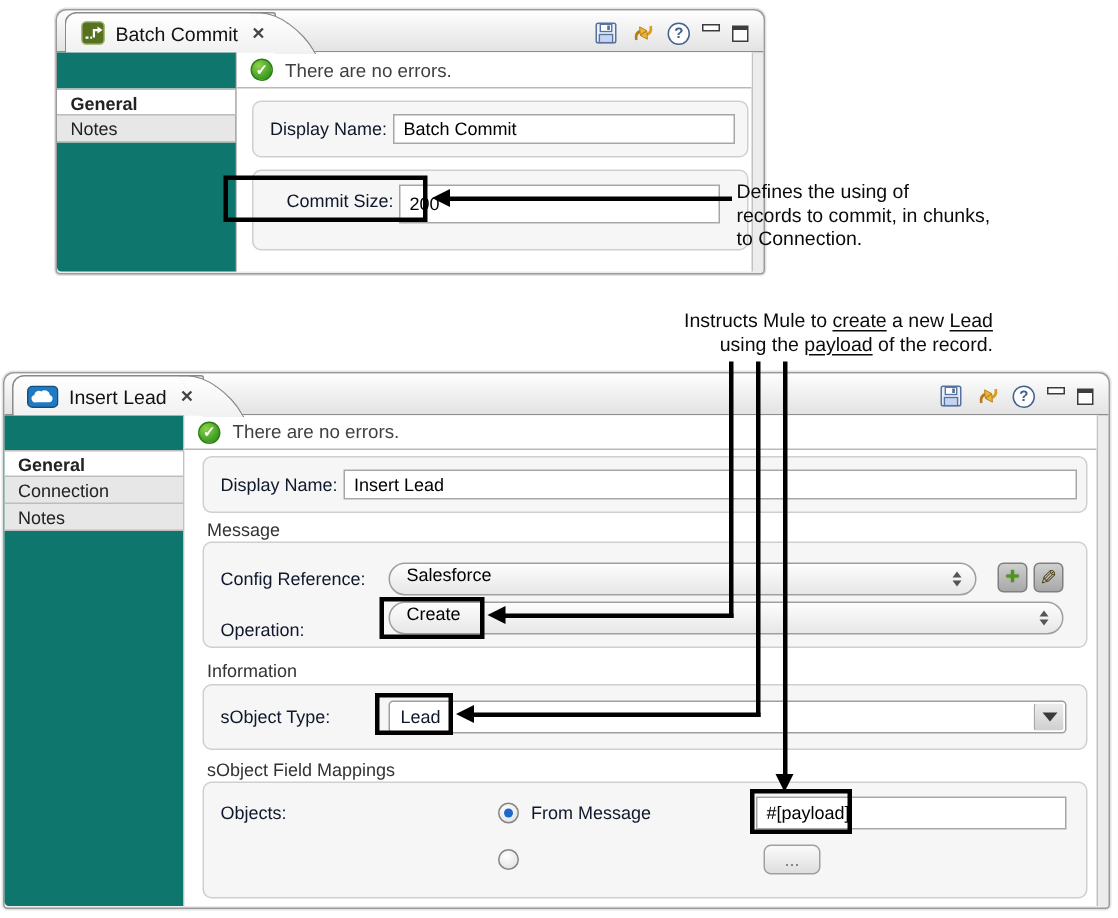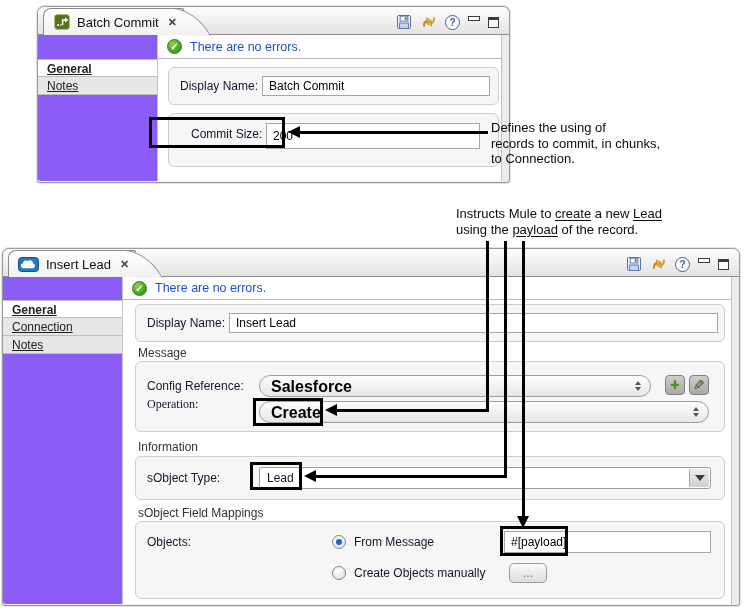--- a/index.html
+++ b/index.html
@@ -25,43 +25,43 @@
          transform-origin:left bottom; }
   .tab-label { font-size:13px; color:#111; white-space:nowrap; position:relative; z-index:3; }
   .tab-close { font-size:11px; font-weight:bold; color:#444; position:relative; z-index:3;
                padding:0 2px; cursor:default; }
   .toolbar { position:absolute; right:10px; top:5px; height:20px; display:flex;
              align-items:center; gap:8px; z-index:3; }
   .contentbg { position:absolute; left:120px; top:28px; right:7px; bottom:1px;
                background:#ffffff; border-right:1px solid #c2c2c2; }
   .errorrow { height:24px; border-bottom:1px solid #b9b9b9; display:flex; align-items:center;
               gap:8px; padding-left:9px; background:#fff; }
-  .status-text { font-size:12.5px; color:#1d4ed8; }
+  .status-text { font-size:12.5px; color:#404040; }
   .check-icon { width:15px; height:15px; border-radius:50%;
                 background:radial-gradient(circle at 35% 30%, #8fd24a, #3d9c22 70%);
                 border:1px solid #2f7d18; color:#fff; font-size:10px; font-weight:bold;
                 display:flex; align-items:center; justify-content:center; }
-  .sidebar { position:absolute; left:0; top:28px; width:120px; bottom:1px; background:#8b5cf6;
-             border-right:1px solid #c2c2c2; border-bottom-left-radius:3px;text-decoration:underline; }
+  .sidebar { position:absolute; left:0; top:28px; width:120px; bottom:1px; background:#0f766e;
+             border-right:1px solid #c2c2c2; border-bottom-left-radius:3px; }
   .side-spacer { height:24px; }
   .side-item { height:18px; line-height:18px; padding-left:9px; font-size:12px; color:#222;
                background:#e7e7e7; border-bottom:1px solid #bdbdbd; }
   .side-item.sel { background:#ffffff; font-weight:bold; border-top:1px solid #bdbdbd; }
 
   
   .gbox { position:absolute; border:1px solid #cfcfcf; border-radius:6px; background:#f6f6f6; }
   .flabel { position:absolute; height:14px; line-height:14px; font-size:12px; color:#0f172a;
             white-space:nowrap; }
   .seclabel { position:absolute; height:14px; line-height:14px; font-size:12px; color:#333;
               white-space:nowrap; }
   .tinput { position:absolute; background:#fff; border:1px solid #a6a6a6; font-size:12px;
             color:#000; display:flex; align-items:center; padding:0 6px; white-space:nowrap; }
   .dropdown { position:absolute; border:1px solid #9f9f9f; border-radius:11px;
-              background:linear-gradient(#fdfdfd,#e7e7e7); font-size:16px; color:#000;
-              display:flex; align-items:flex-end; padding:0 26px 0 11px; white-space:nowrap;font-weight:bold; }
+              background:linear-gradient(#fdfdfd,#e7e7e7); font-size:12px; color:#000;
+              display:flex; align-items:flex-start; padding:0 26px 0 11px; white-space:nowrap; }
   .stepper { position:absolute; right:9px; top:50%; transform:translateY(-50%);
              display:flex; flex-direction:column; align-items:center; gap:2px; }
   .tri-up { width:0; height:0; border-left:3.5px solid transparent; border-right:3.5px solid transparent;
             border-bottom:4px solid #555; }
   .tri-dn { width:0; height:0; border-left:3.5px solid transparent; border-right:3.5px solid transparent;
             border-top:4px solid #555; }
   .combo { position:absolute; background:#fff; border:1px solid #9f9f9f; border-radius:3px; }
   .combo-btn { position:absolute; right:1px; top:1px; bottom:1px; width:20px;
                border-left:1px solid #a8a8a8; border-radius:2px;
                background:linear-gradient(#ededed,#cfcfcf);
@@ -227,21 +227,21 @@
           <span class="tri-up"></span>
           <span class="tri-dn"></span>
         </span>
     </div>
     <div class="sqbtn" style="left:662px; top:126px;">
       <span class="plus-glyph">+</span>
     </div>
     <div class="sqbtn" style="left:686px; top:126px;">
       <span class="pencil-glyph">✎</span>
     </div>
-    <div class="flabel" style="left:144px; top:148px;font-family:Liberation Serif, serif;">Operation:</div>
+    <div class="flabel" style="left:144px; top:164px;">Operation:</div>
     <div class="dropdown" style="left:256px; top:152px; width:450px; height:22px;">
       <span>Create</span>
       <span class="stepper">
           <span class="tri-up"></span>
           <span class="tri-dn"></span>
         </span>
     </div>
 
     <div class="seclabel" style="left:135px; top:191px;">Information</div>
     <div class="gbox" style="left:132px; top:207px; width:590px; height:44px;"></div>
@@ -253,34 +253,33 @@
         </span>
     </div>
 
     <div class="seclabel" style="left:135px; top:257px;">sObject Field Mappings</div>
     <div class="gbox" style="left:132px; top:272px; width:590px; height:78px;"></div>
     <div class="flabel" style="left:144px; top:286px;">Objects:</div>
     <div class="radio sel" style="left:329px; top:286px;"></div>
     <div class="flabel" style="left:351px; top:286px;">From Message</div>
     <div class="tinput" style="left:501px; top:282px; width:207px; height:22px;">#[payload]</div>
     <div class="radio" style="left:329px; top:317px;"></div>
-    <div class="flabel" style="left:351px; top:317px;">Create Objects manually</div>
     <div class="dots-btn" style="left:506px; top:314px; width:38px; height:20px;">...</div>
   </div>
 
   <div class="callout" style="left:149px; top:117px; width:136px; height:31px;"></div>
   <div class="arrowleft" style="left:288px; top:126px;"></div>
   <div class="hline" style="left:297px; top:131px; width:191px;"></div>
   <div class="note" style="left:491px; top:120px;">
     <div><span>Defines the using of</span></div>
     <div><span>records to commit, in chunks,</span></div>
     <div><span>to Connection.</span></div>
   </div>
 
-  <div class="note" style="left:456px; top:206px;">
+  <div class="note" style="left:456px; top:206px;text-align:right;">
     <div>
       <span>Instructs Mule to </span><span class="u">create</span><span> a new </span><span class="u">Lead</span>
     </div>
     <div>
       <span>using the </span><span class="u">payload</span><span> of the record.</span>
     </div>
   </div>
 
   <div class="vline" style="left:486px; top:241px; height:171px;"></div>
   <div class="hline" style="left:334px; top:409px; width:155px;"></div>

